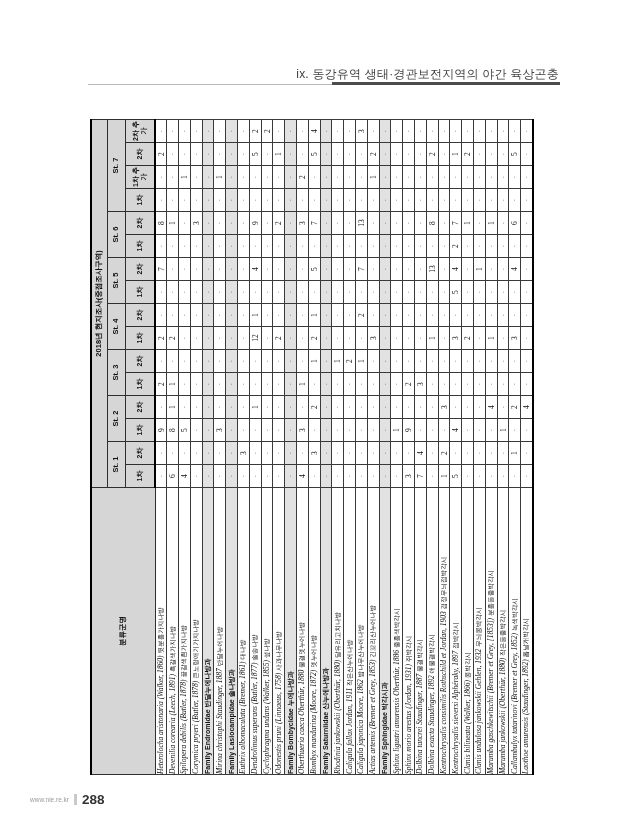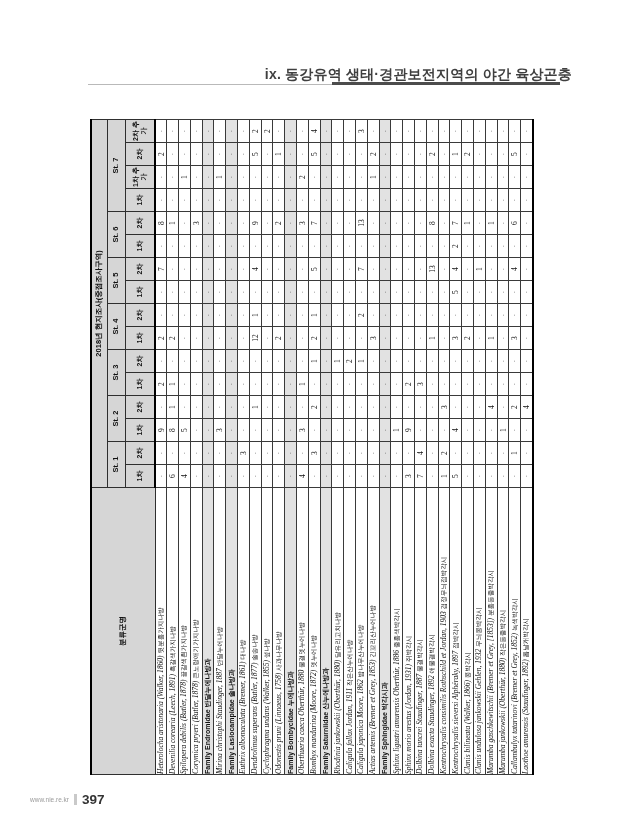--- a/index.html
+++ b/index.html
@@ -2,22 +2,22 @@
 <html><head>
 <meta charset="utf-8">
 <style>
   html,body { margin:0; padding:0; }
   body {
     width:619px; height:840px; position:relative; background:#ffffff;
     font-family:"Liberation Serif", serif; overflow:hidden;
   }
   
   .page-title {
-    position:absolute; top:66px; right:47px;
-    font-size:14px; font-weight:bold; color:#3f3f3f; letter-spacing:0.2px;
+    position:absolute; top:66px; right:60px;
+    font-size:12px; font-weight:normal; color:#3f3f3f; letter-spacing:0.2px;
     font-family:"Liberation Sans", sans-serif;
   }
   .rule-light { position:absolute; top:84px; left:88px; width:472px; height:1px; background:#b9b9b9; }
   .rule-dark  { position:absolute; top:82px; left:332px; width:228px; height:3px; background:#4c4c4c; }
 
   
   .table-rot-wrap { position:absolute; left:90px; top:120px; width:437px; height:655px; }
   .table-rot {
     width:655px; height:437px;
     transform-origin:0 0;
@@ -731,14 +731,14 @@
             <td class="val"><span class="dot">·</span></td>
           </tr>
         </tbody>
     </table>
   </div>
 </div>
 
 <div class="footer">
   <span class="site">www.nie.re.kr</span>
   <span class="sep"></span>
-  <span class="pnum">397</span>
+  <span class="pnum">288</span>
 </div>
 
 </body></html>

